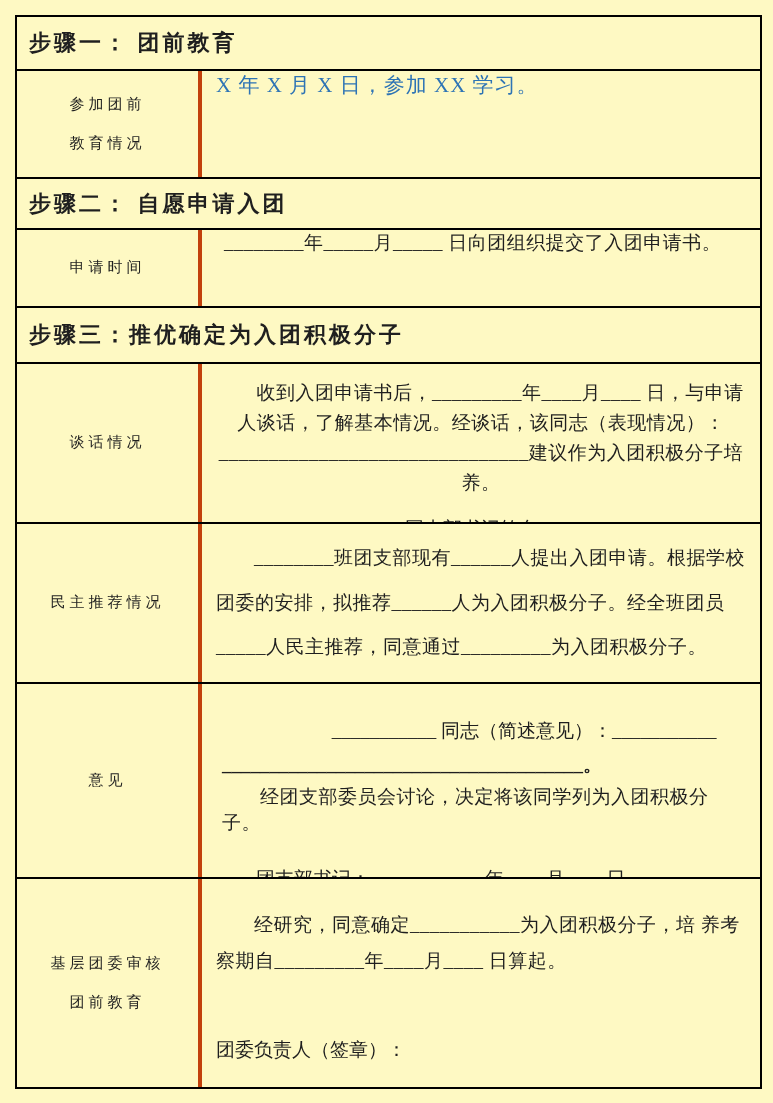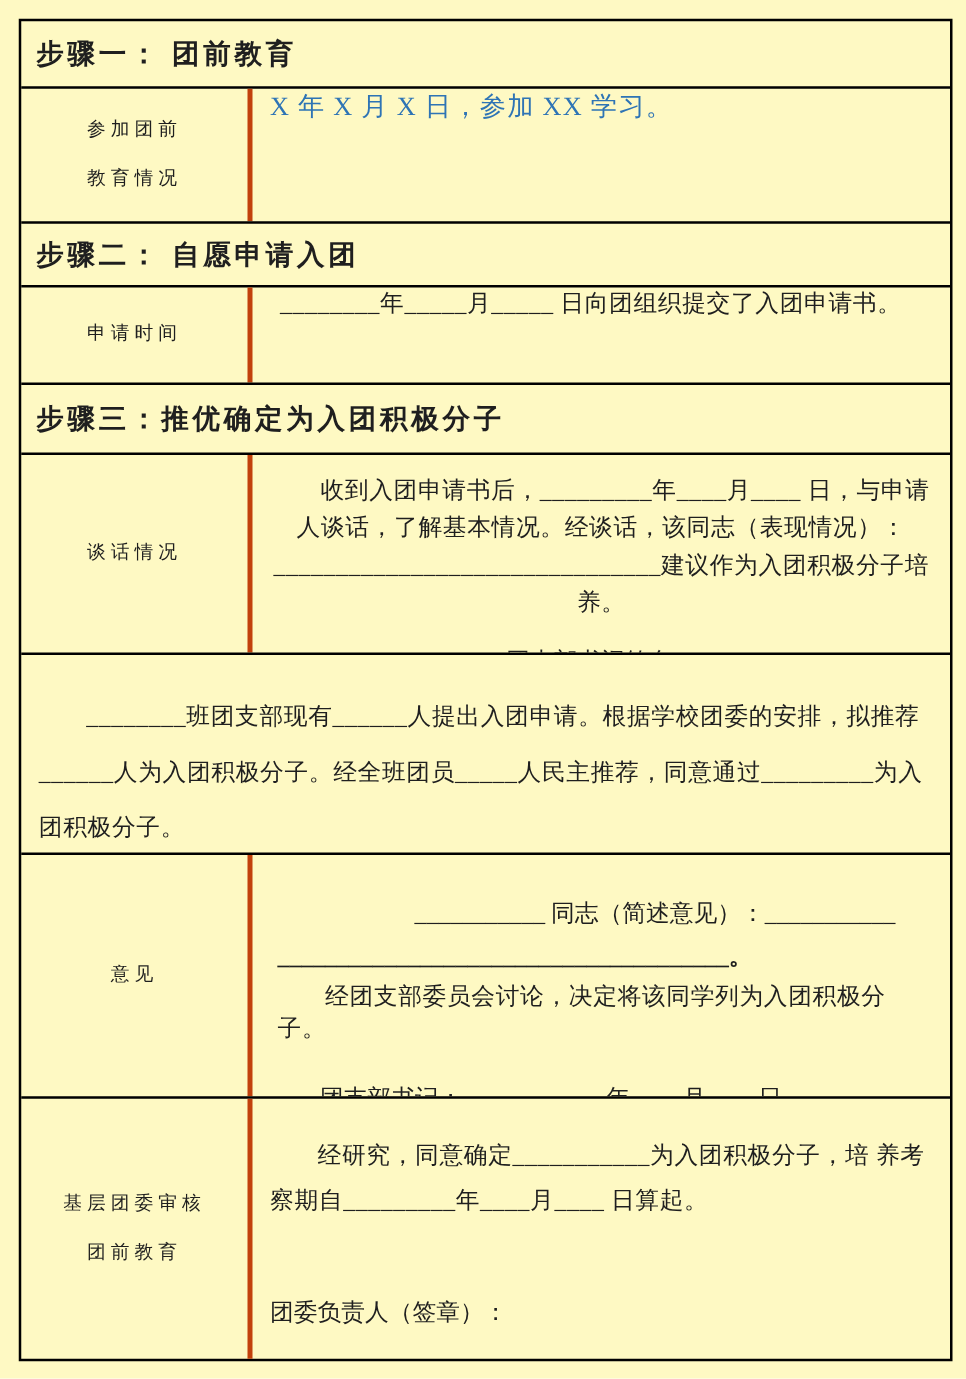--- a/index.html
+++ b/index.html
@@ -97,21 +97,21 @@
     line-height: 1.58;
     letter-spacing: 0.5px;
     text-align: center;
   }
   .talk-sign {
     margin-top: 18px;
     text-align: center;
   }
 
   
-  .recommend-cell { padding-top: 28px; }
+  .recommend-cell { padding-top: 12px; }
   .recommend-cell p {
     margin: 0;
     text-indent: 2em;
     line-height: 2.35;
     letter-spacing: 0.5px;
   }
 
   
   .committee-cell { padding-top: 0; padding-left: 20px; }
   .c-line1 { margin-top: 34px; text-align: center; padding-left: 80px; }
@@ -174,20 +174,23 @@
       <div class="label-cell">
         <span class="lbl-line">谈话情况</span>
       </div>
       <div class="content-cell talk-cell">
         <p>收到入团申请书后，_________年____月____ 日，与申请人谈话，了解基本情况。经谈话，该同志（表现情况）：_______________________________建议作为入团积极分子培养。</p>
         <div class="talk-sign">团支部书记签名：</div>
       </div>
     </div>
 
     <div class="row h-recommend">
+      <div class="label-cell">
+        <span class="lbl-line">民主推荐情况</span>
+      </div>
       <div class="content-cell recommend-cell">
         <p>________班团支部现有______人提出入团申请。根据学校团委的安排，拟推荐______人为入团积极分子。经全班团员_____人民主推荐，同意通过_________为入团积极分子。</p>
       </div>
     </div>
 
     <div class="row h-committee">
       <div class="label-cell">
         <span class="lbl-line">意见</span>
       </div>
       <div class="content-cell committee-cell">

